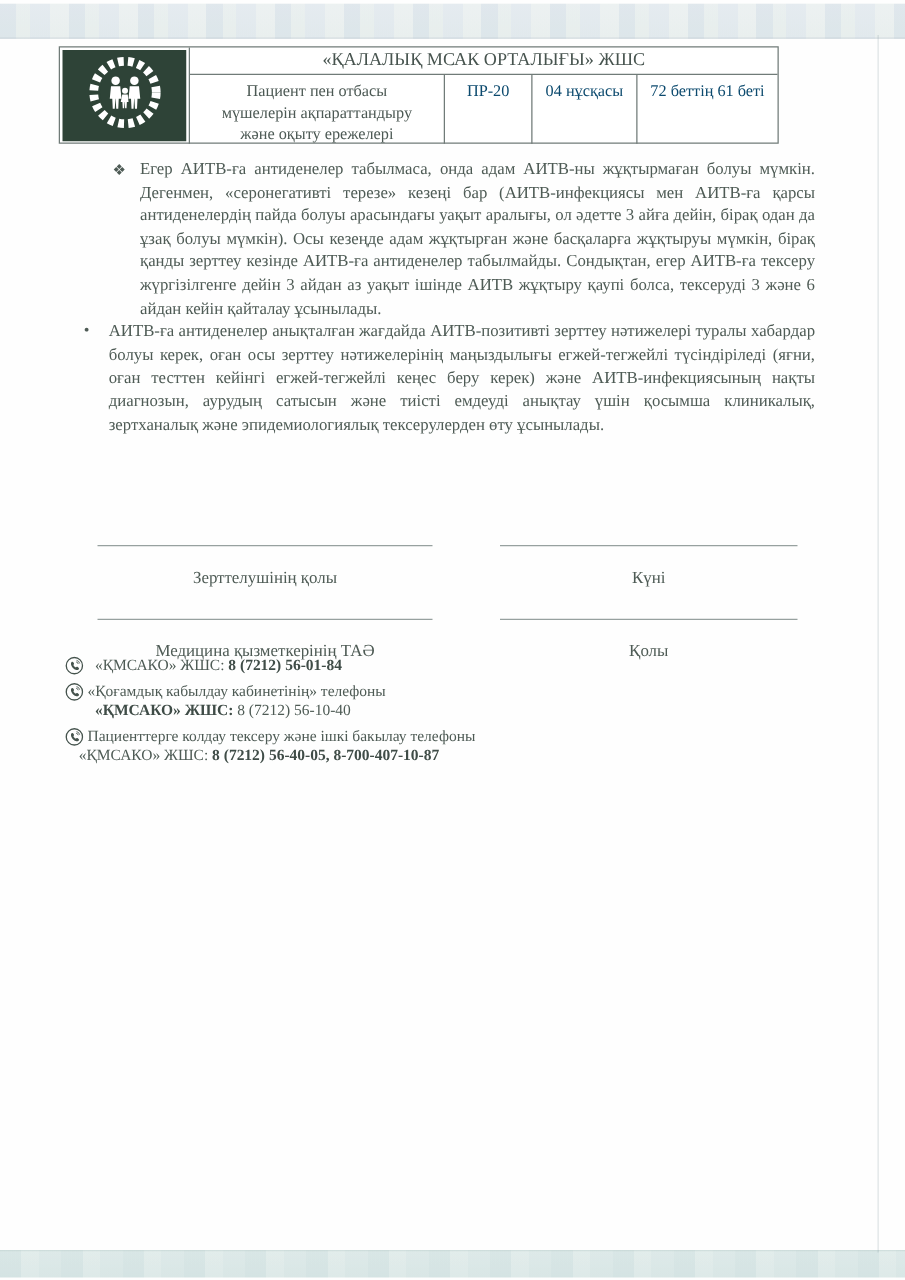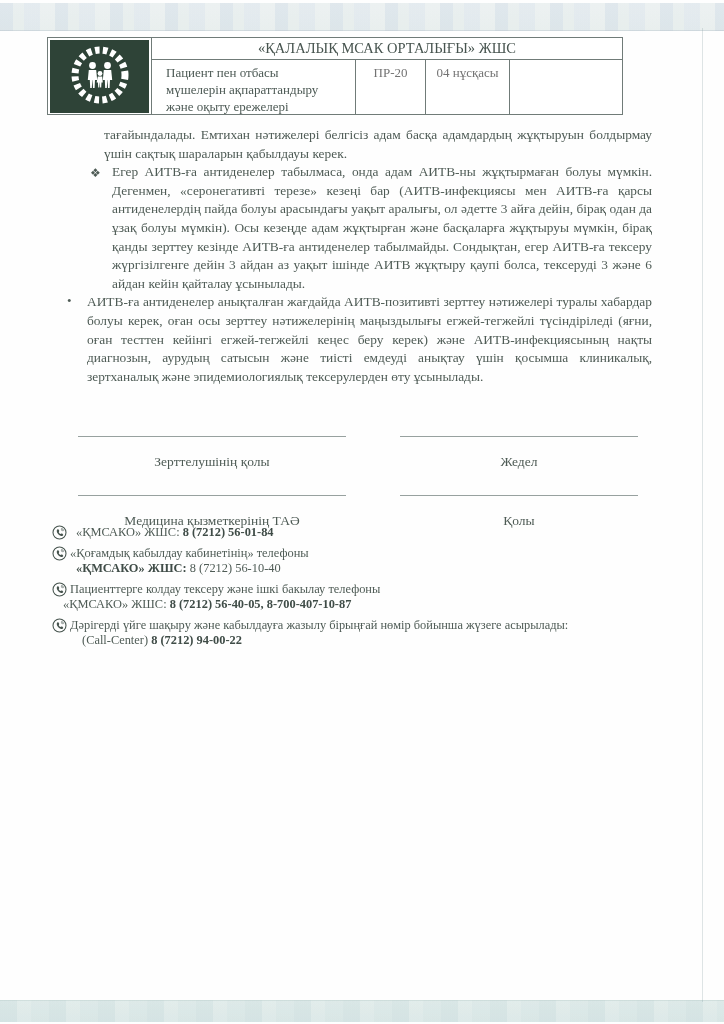--- a/index.html
+++ b/index.html
@@ -38,24 +38,24 @@
   }
   .header-table > div { box-sizing:border-box; }
   .logo-cell { grid-row:1/3; grid-column:1; border-right:1px solid #707b78; padding:2px; }
   .logo-block { width:100%; height:100%; background:#2e4337; display:flex; align-items:center; justify-content:center; }
   .title-cell {
     grid-column:2/6; grid-row:1; border-bottom:1px solid #707b78;
     text-align:center; font-size:14.5px; line-height:20px; color:#47544f;
   }
   .desc-cell {
     grid-column:2; grid-row:2; border-right:1px solid #707b78;
-    text-align:left; font-size:13px; line-height:17px; padding:4px 14px 0; color:#4c5954;
+    text-align:center; font-size:13px; line-height:17px; padding:4px 14px 0; color:#4c5954;
   }
   .code-cell, .version-cell, .pages-cell {
-    grid-row:2; text-align:center; font-size:13px; padding-top:5px; color:#737373;
+    grid-row:2; text-align:center; font-size:13px; padding-top:5px; color:#0c4a6e;
   }
   .code-cell   { grid-column:3; border-right:1px solid #707b78; }
   .version-cell{ grid-column:4; border-right:1px solid #707b78; }
   .pages-cell  { grid-column:5; }
   
   .body-text {
     position:absolute; left:66px; top:126px; width:586px;
     font-size:13.4px; line-height:18.6px; text-align:justify;
   }
   .p-cont { margin:0 0 0 38px; }
@@ -112,34 +112,34 @@
             <path d="M41.8 35.6h4.4l0.6 6h-1.3l-0.3 5h-1.1l-0.3-5h-0.2l-0.3 5h-1.1l-0.3-5h-1.3z"></path>
           </g>
         </svg>
       </span>
     </div>
   </div>
   <div class="title-cell">«ҚАЛАЛЫҚ МСАК ОРТАЛЫҒЫ» ЖШС</div>
   <div class="desc-cell">Пациент пен отбасы мүшелерін ақпараттандыру және оқыту ережелері</div>
   <div class="code-cell">ПР-20</div>
   <div class="version-cell">04 нұсқасы</div>
+  <div class="pages-cell">72 беттің 61 беті</div>
 </div>
 
 <div class="body-text">
-  <p class="p-cont">тағайындалады. Емтихан нәтижелері белгісіз адам басқа адамдардың жұқтыруын болдырмау үшін сақтық шараларын қабылдауы керек.</p>
   <div class="diamond-item">
     <span class="bullet">❖</span><span>Егер АИТВ-ға антиденелер табылмаса, онда адам АИТВ-ны жұқтырмаған болуы мүмкін. Дегенмен, «серонегативті терезе» кезеңі бар (АИТВ-инфекциясы мен АИТВ-ға қарсы антиденелердің пайда болуы арасындағы уақыт аралығы, ол әдетте 3 айға дейін, бірақ одан да ұзақ болуы мүмкін). Осы кезеңде адам жұқтырған және басқаларға жұқтыруы мүмкін, бірақ қанды зерттеу кезінде АИТВ-ға антиденелер табылмайды. Сондықтан, егер АИТВ-ға тексеру жүргізілгенге дейін 3 айдан аз уақыт ішінде АИТВ жұқтыру қаупі болса, тексеруді 3 және 6 айдан кейін қайталау ұсынылады.</span>
   </div>
   <div class="round-item">
     <span class="bullet">•</span><span>АИТВ-ға антиденелер анықталған жағдайда АИТВ-позитивті зерттеу нәтижелері туралы хабардар болуы керек, оған осы зерттеу нәтижелерінің маңыздылығы егжей-тегжейлі түсіндіріледі (яғни, оған тесттен кейінгі егжей-тегжейлі кеңес беру керек) және АИТВ-инфекциясының нақты диагнозын, аурудың сатысын және тиісті емдеуді анықтау үшін қосымша клиникалық, зертханалық және эпидемиологиялық тексерулерден өту ұсынылады.</span>
   </div>
 </div>
 
 <div class="sig-box sig-r1-left">Зерттелушінің қолы</div>
-<div class="sig-box sig-r1-right">Жедел</div>
+<div class="sig-box sig-r1-right">Күні</div>
 <div class="sig-box sig-r2-left">Медицина қызметкерінің ТАӘ</div>
 <div class="sig-box sig-r2-right">Қолы</div>
 
 <div class="contacts">
 
   <div class="contact-item">
     <span class="phone-icon">
       <svg viewBox="0 0 24 24" fill="none" stroke="currentColor">
           <circle cx="12" cy="12" r="10.4" stroke-width="1.7"></circle>
           <path d="M8.2 7.6c.8-.9 1.9-.8 2.4 0l.8 1.2c.4.6.2 1.3-.3 1.8-.4.4-.4 1 .1 1.7.5.7 1.2 1.4 1.8 1.7.5.3 1.1.3 1.5-.1.5-.5 1.3-.6 1.8-.2l1.1.9c.7.5.7 1.5 0 2.2-.9.9-2.4 1.1-3.7.5-1.6-.7-3.3-2-4.6-3.7-1-1.3-1.5-2.8-1.5-4 0-.8.2-1.5.6-2z" fill="currentColor" stroke="none"></path>
@@ -166,25 +166,14 @@
       <svg viewBox="0 0 24 24" fill="none" stroke="currentColor">
           <circle cx="12" cy="12" r="10.4" stroke-width="1.7"></circle>
           <path d="M8.2 7.6c.8-.9 1.9-.8 2.4 0l.8 1.2c.4.6.2 1.3-.3 1.8-.4.4-.4 1 .1 1.7.5.7 1.2 1.4 1.8 1.7.5.3 1.1.3 1.5-.1.5-.5 1.3-.6 1.8-.2l1.1.9c.7.5.7 1.5 0 2.2-.9.9-2.4 1.1-3.7.5-1.6-.7-3.3-2-4.6-3.7-1-1.3-1.5-2.8-1.5-4 0-.8.2-1.5.6-2z" fill="currentColor" stroke="none"></path>
           <path d="M14.2 7.2a3.4 3.4 0 0 1 2.7 2.7M14.8 5.2a5.4 5.4 0 0 1 4 4" stroke-width="1.1"></path>
         </svg>
     </span>
     <div class="c-line1">Пациенттерге колдау тексеру және ішкі бакылау телефоны</div>
     <div class="c-line2 ind-c"><span>«ҚМСАКО» ЖШС: </span><span class="b">8 (7212) 56-40-05, 8-700-407-10-87</span></div>
   </div>
 
-  <div class="contact-item">
-    <span class="phone-icon">
-      <svg viewBox="0 0 24 24" fill="none" stroke="currentColor">
-          <circle cx="12" cy="12" r="10.4" stroke-width="1.7"></circle>
-          <path d="M8.2 7.6c.8-.9 1.9-.8 2.4 0l.8 1.2c.4.6.2 1.3-.3 1.8-.4.4-.4 1 .1 1.7.5.7 1.2 1.4 1.8 1.7.5.3 1.1.3 1.5-.1.5-.5 1.3-.6 1.8-.2l1.1.9c.7.5.7 1.5 0 2.2-.9.9-2.4 1.1-3.7.5-1.6-.7-3.3-2-4.6-3.7-1-1.3-1.5-2.8-1.5-4 0-.8.2-1.5.6-2z" fill="currentColor" stroke="none"></path>
-          <path d="M14.2 7.2a3.4 3.4 0 0 1 2.7 2.7M14.8 5.2a5.4 5.4 0 0 1 4 4" stroke-width="1.1"></path>
-        </svg>
-    </span>
-    <div class="c-line1">Дәрігерді үйге шақыру және кабылдауға жазылу бірыңғай нөмір бойынша жүзеге асырылады:</div>
-    <div class="c-line2 ind-d"><span>(Call-Center) </span><span class="b">8 (7212) 94-00-22</span></div>
-  </div>
 
 </div>
 
 </body></html>

